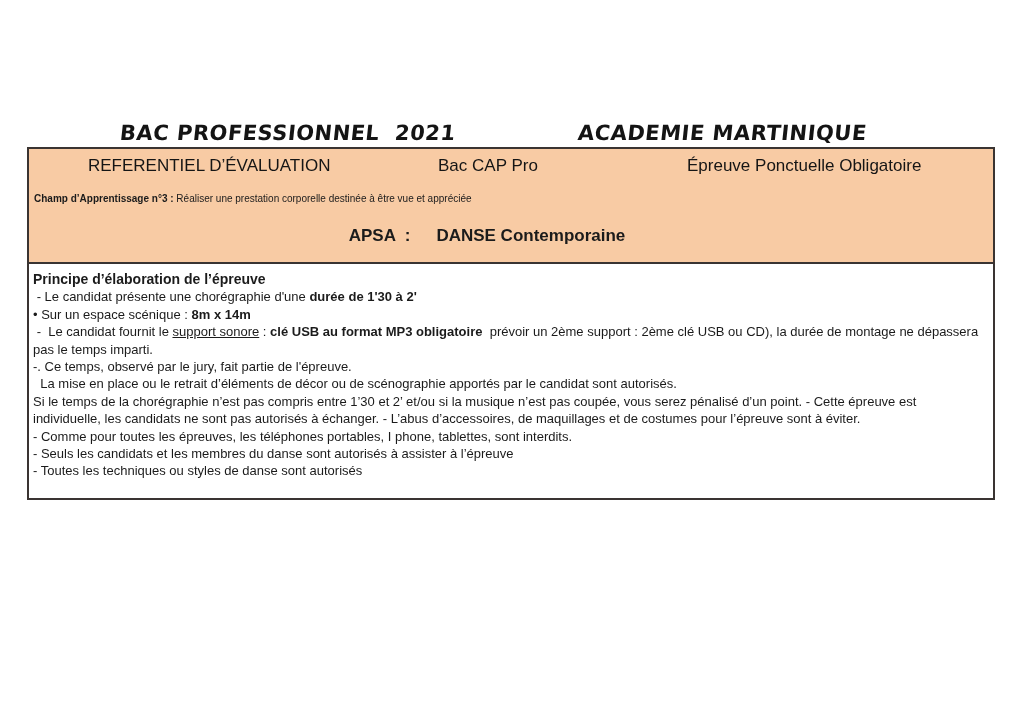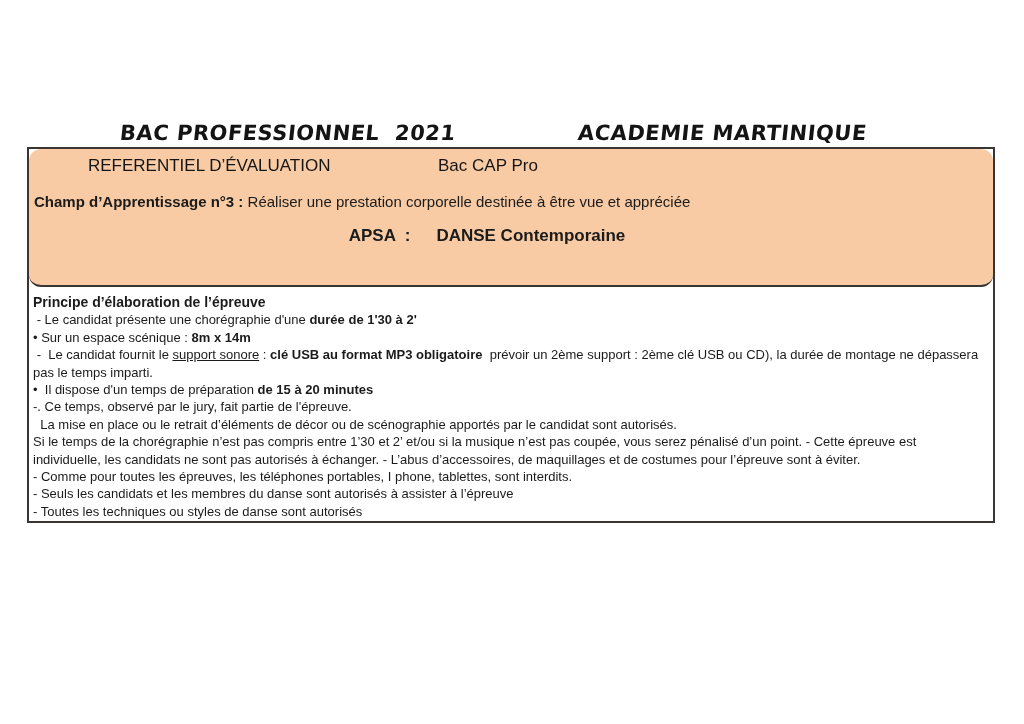--- a/index.html
+++ b/index.html
@@ -29,33 +29,32 @@
 
   
   .sheet {
     position:absolute; left:27px; top:147px; width:968px;
     border:2px solid var(--border, #3a3432);
     box-sizing:border-box;
     background:#fff;
   }
   .header-row {
     position:relative;
-    height:138px;
+    height:115px;
     background:var(--header-bg, #F8CBA4);
     border-bottom:2px solid var(--border, #3a3432);
     box-sizing:border-box;
-    border-radius:12px;
   }
   .hcol { position:absolute; top:7px; font-size:17px; white-space:pre; color:#151515; }
   .hcol1 { left:59px; }
   .hcol2 { left:409px; }
   .hcol3 { left:658px; }
   .champ-line {
     position:absolute; top:44px; left:5px; right:8px;
-    font-size:15px; white-space:pre-wrap; margin:0;
+    font-size:10px; white-space:pre-wrap; margin:0;
   }
   .champ-line b { font-weight:700; }
   .apsa-line {
     position:absolute; top:77px; left:0; width:100%;
     text-align:center; padding-right:48px; box-sizing:border-box;
     font-size:17px; font-weight:700; margin:0; white-space:pre;
   }
   .apsa-line .apsa-value { margin-left:26px; }
 
   
@@ -86,36 +85,36 @@
   <div class="doc-titles">
     <span class="doc-title left">BAC PROFESSIONNEL  2021</span>
     <span class="doc-title right">ACADEMIE MARTINIQUE</span>
   </div>
 
   <div class="sheet">
 
     <div class="header-row">
       <span class="hcol hcol1">REFERENTIEL D’ÉVALUATION</span>
       <span class="hcol hcol2">Bac CAP Pro</span>
+      <span class="hcol hcol3">Épreuve Ponctuelle Obligatoire</span>
 
       <p class="champ-line"><b>Champ d’Apprentissage n°3 :</b><span> Réaliser une prestation corporelle destinée à être vue et appréciée</span></p>
 
       <p class="apsa-line"><span>APSA  :</span><span class="apsa-value">DANSE Contemporaine</span></p>
     </div>
 
     <div class="body-row">
       <p class="head">Principe d’élaboration de l’épreuve</p>
 
       <p><span> - Le candidat présente une chorégraphie d'une </span><b>durée de 1'30 à 2'</b></p>
 
       <p><span>• Sur un espace scénique : </span><b>8m x 14m</b></p>
 
       <p><span> -  Le candidat fournit le </span><span class="u">support sonore</span><span> : </span><b>clé USB au format MP3 obligatoire</b><span>  prévoir un 2ème support : 2ème clé USB ou CD), la durée de montage ne dépassera pas le temps imparti.</span></p>
 
-      <p><span>•  Il dispose d'un temps de préparation </span><b>de 15 à 20 minutes</b></p>
 
       <p>-. Ce temps, observé par le jury, fait partie de l'épreuve.</p>
       <p>  La mise en place ou le retrait d’éléments de décor ou de scénographie apportés par le candidat sont autorisés.</p>
       <p>Si le temps de la chorégraphie n’est pas compris entre 1’30 et 2’ et/ou si la musique n’est pas coupée, vous serez pénalisé d’un point. - Cette épreuve est individuelle, les candidats ne sont pas autorisés à échanger. - L’abus d’accessoires, de maquillages et de costumes pour l’épreuve sont à éviter.</p>
       <p>- Comme pour toutes les épreuves, les téléphones portables, I phone, tablettes, sont interdits.</p>
       <p>- Seuls les candidats et les membres du danse sont autorisés à assister à l’épreuve</p>
       <p>- Toutes les techniques ou styles de danse sont autorisés</p>
     </div>
 
   </div>

